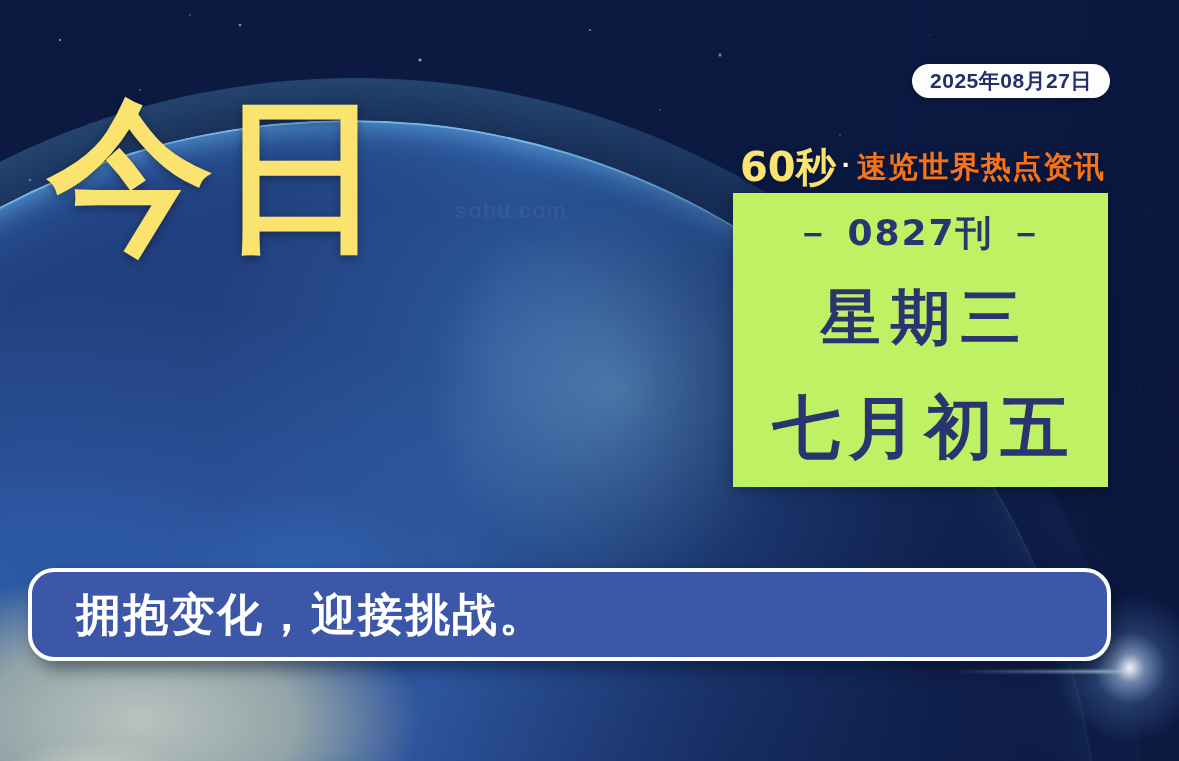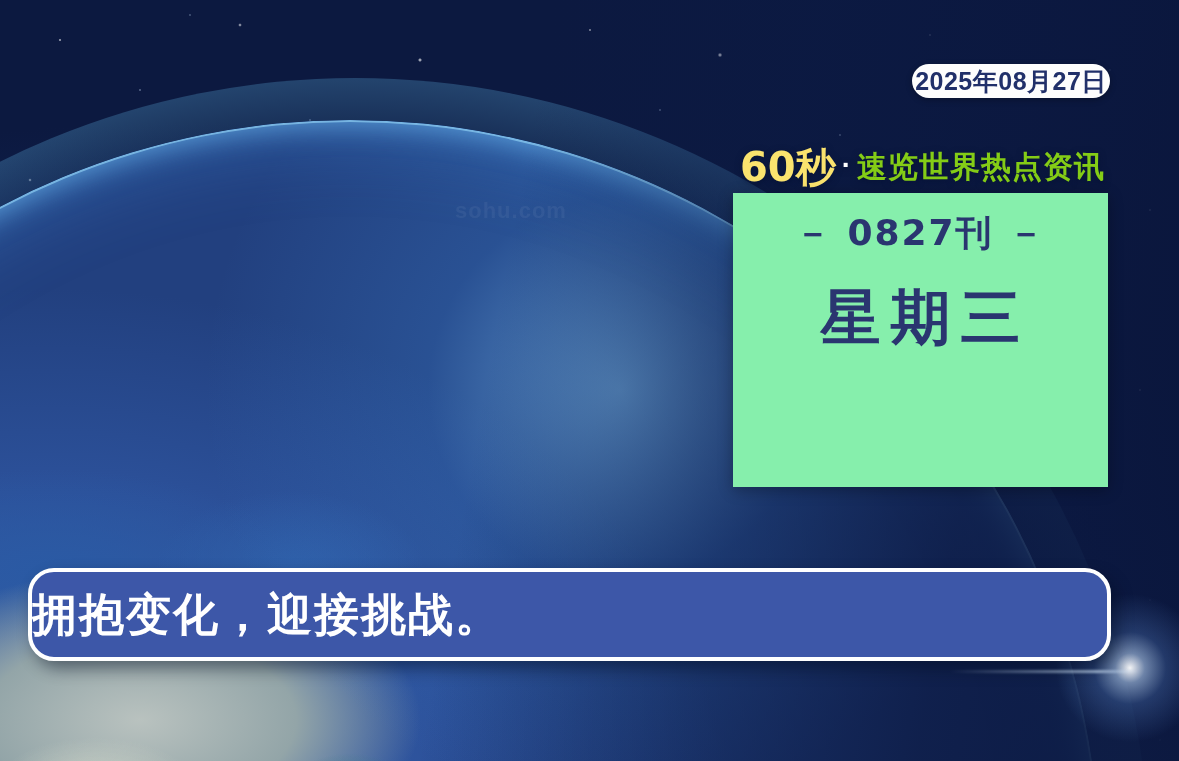--- a/index.html
+++ b/index.html
@@ -199,21 +199,21 @@
     left: 912px;
     top: 64px;
     width: 198px;
     height: 34px;
     background: #fdfdfd;
     border-radius: 17px;
     display: flex;
     align-items: center;
     justify-content: center;
     color: #21306a;
-    font-size: 25px;
+    font-size: 21px;
     font-weight: 700;
     letter-spacing: .5px;
     box-shadow: 0 2px 6px rgba(0,0,0,.28);
   }
 
   .tagline {
     position: absolute;
     left: 740px;
     top: 140px;
     display: flex;
@@ -230,34 +230,34 @@
   }
   .tagline .dot {
     color: #ffffff;
     font-size: 28px;
     font-weight: 900;
     margin: 0 6px;
     position: relative;
     top: -3px;
   }
   .tagline .rest {
-    color: #84cc16;
+    color: #f97316;
     font-size: 30px;
     font-weight: 900;
     letter-spacing: 1px;
     font-family: "DejaVu Sans", "Liberation Sans", sans-serif;
   }
 
   .info-card {
     position: absolute;
     left: 733px;
     top: 193px;
     width: 375px;
     height: 294px;
-    background: #86efac;
+    background: #bef264;
     display: flex;
     flex-direction: column;
     align-items: center;
     justify-content: flex-start;
     padding-top: 16px;
     box-shadow: 0 3px 14px rgba(0,0,0,.30);
   }
   .issue {
     color: #2A3570;
     font-size: 36px;
@@ -299,20 +299,21 @@
     border-radius: 26px;
     display: flex;
     align-items: center;
     box-shadow: 6px 8px 16px rgba(3,10,32,.45);
   }
   .quote-text {
     color: #ffffff;
     font-size: 45px;
     font-weight: 900;
     letter-spacing: 2px;
+    padding-left: 44px;
     font-family: "DejaVu Sans", "Liberation Sans", sans-serif;
     white-space: nowrap;
   }
 </style>
 </head>
 <body>
 
 <div id="poster">
 
   <div class="space"></div>
@@ -324,34 +325,36 @@
     <div class="earth-limb"></div>
   </div>
 
   <div class="vignette"></div>
   <div class="flare"></div>
   <div class="flare-streak"></div>
 
   <div class="watermark">sohu.com</div>
 
   <div class="headline">
+    <span class="line l1">今日</span>
   </div>
 
   <div class="date-pill">
     <span>2025年08月27日</span>
   </div>
 
   <div class="tagline">
     <span class="sec">60秒</span>
     <span class="dot">·</span>
     <span class="rest">速览世界热点资讯</span>
   </div>
 
   <div class="info-card">
     <div class="issue">－ 0827刊 －</div>
     <div class="weekday">星期三</div>
+    <div class="lunar">七月初五</div>
   </div>
 
   <div class="quote-banner">
     <div class="quote-text">拥抱变化，迎接挑战。</div>
   </div>
 
 </div>
 
 </body></html>

